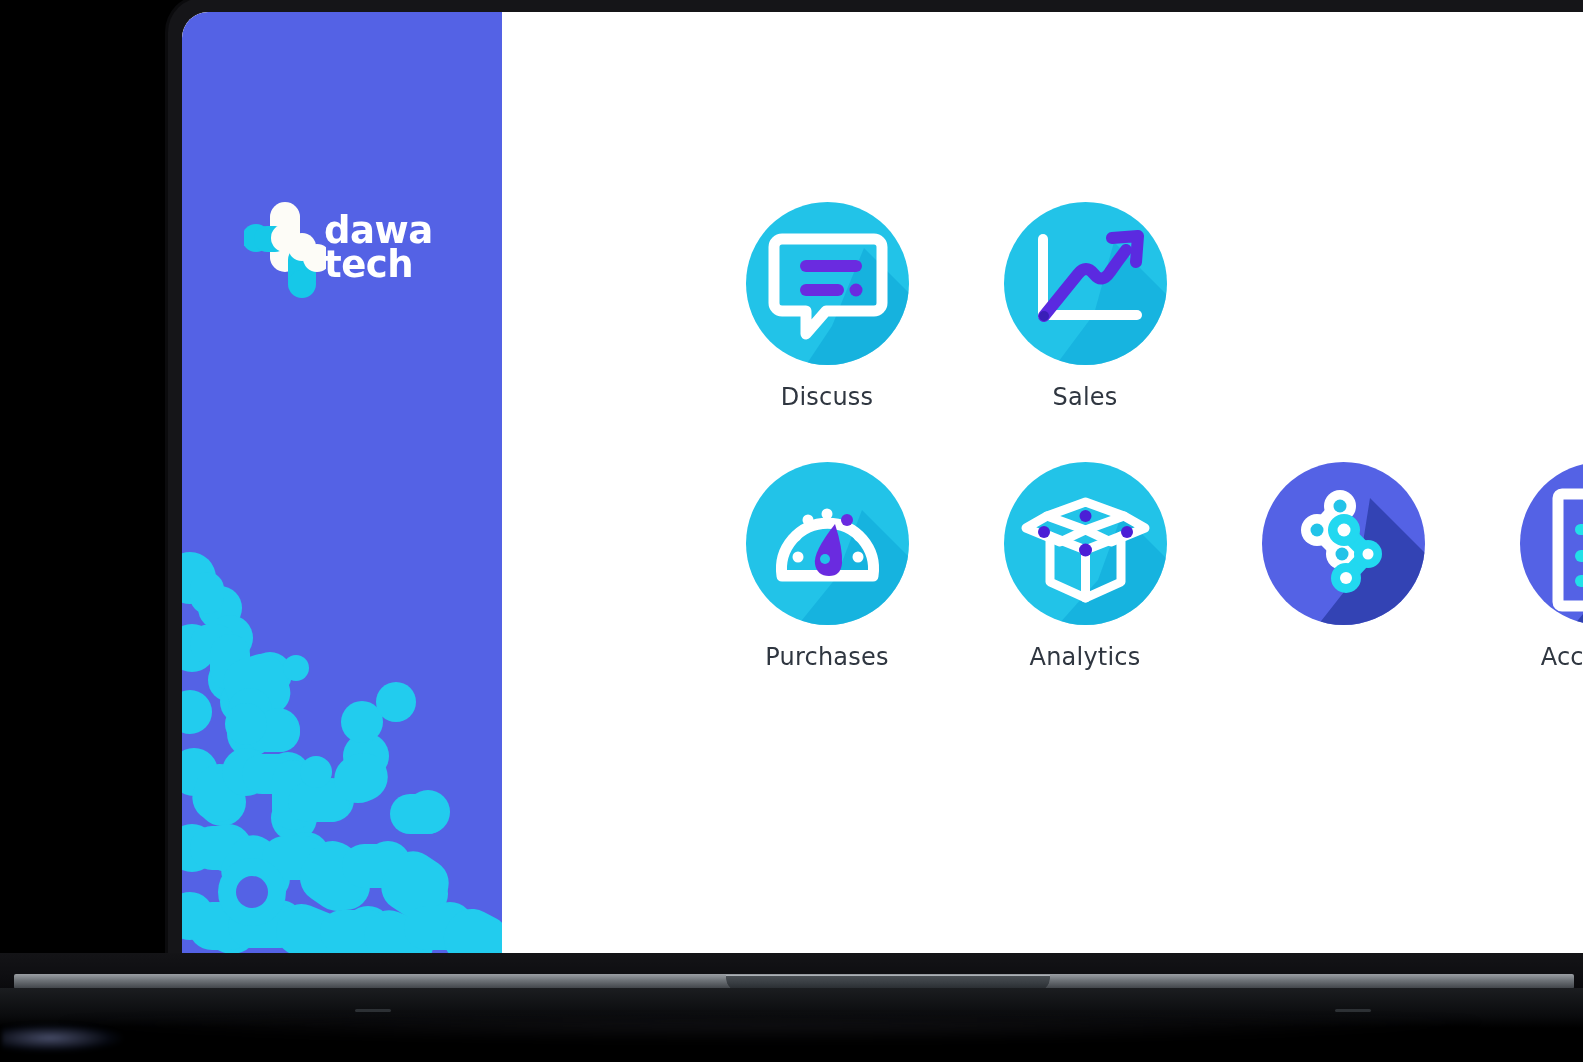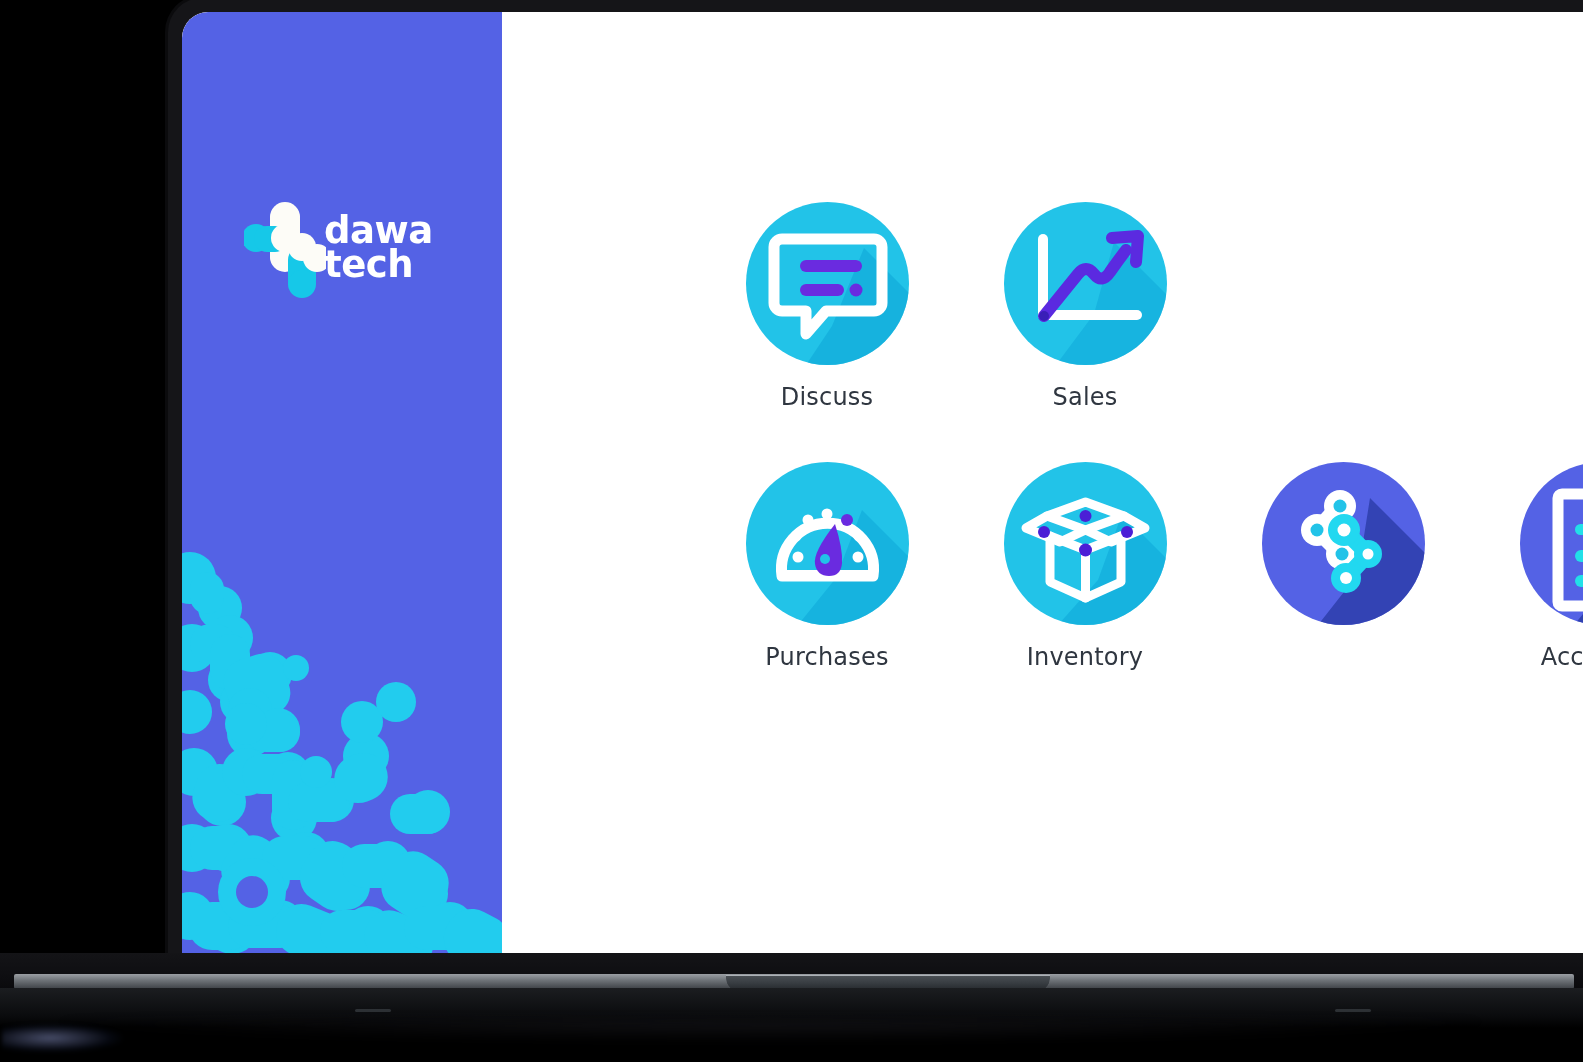--- a/index.html
+++ b/index.html
@@ -322,21 +322,21 @@
                 <path d="M46 74 L81.5 88 L117 74"></path>
               </g>
               <g fill="#4B1FD6">
                 <circle cx="81.5" cy="54" r="6"></circle>
                 <circle cx="40" cy="70" r="6"></circle>
                 <circle cx="123" cy="70" r="6"></circle>
                 <circle cx="81.5" cy="88" r="6.5"></circle>
               </g>
             </svg>
           </div>
-          <div class="app-label">Inventory</div>
+          <div class="app-label">Analytics</div>
         </div>
 
         <div class="app-tile">
           <div class="app-icon-wrap">
             <svg viewBox="0 0 163 163" aria-hidden="true">
               <defs>
                   <clipPath id="cpC">
                     <circle cx="81.5" cy="81.5" r="81.5"></circle>
                   </clipPath>
                 </defs>

